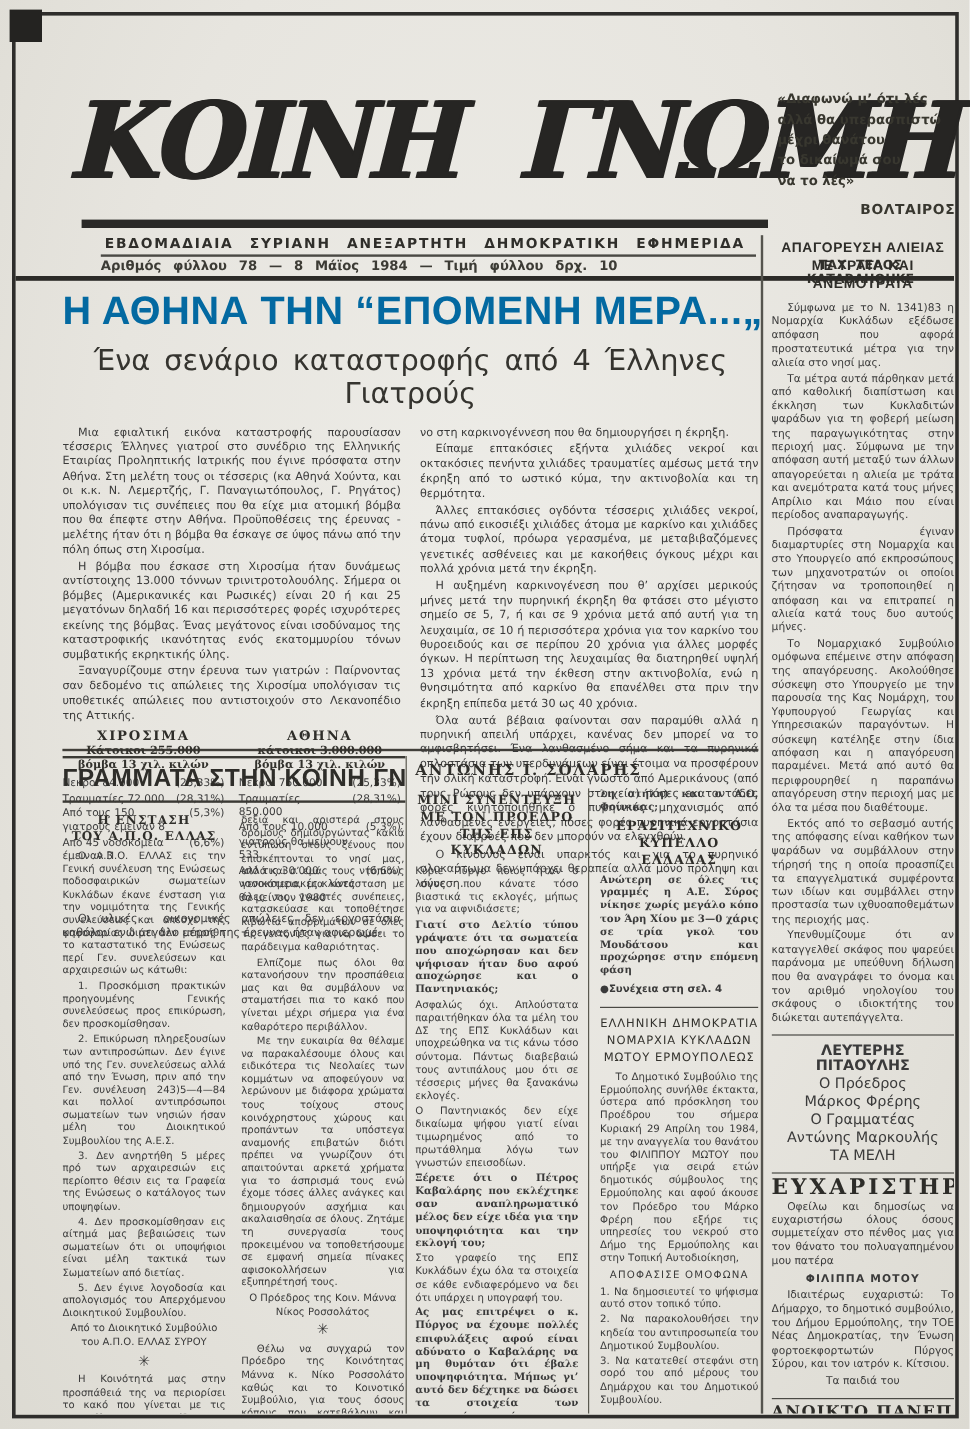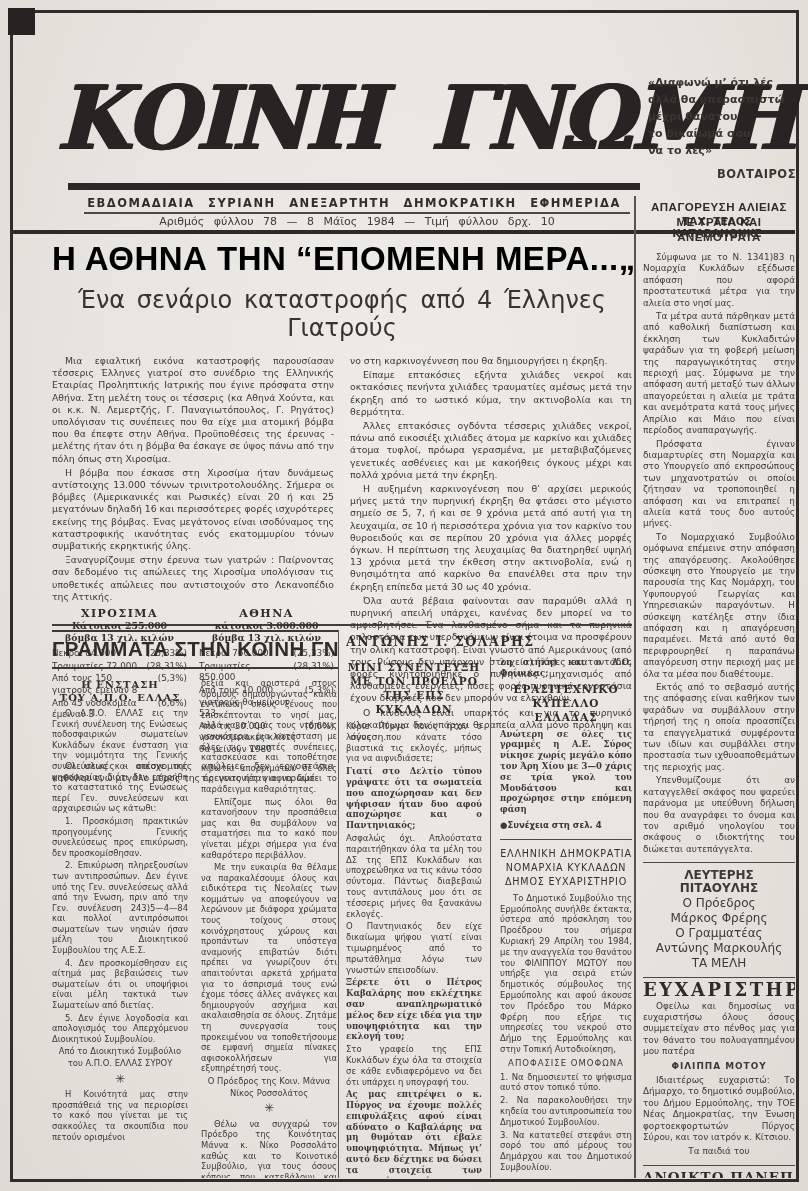--- a/index.html
+++ b/index.html
@@ -22,32 +22,32 @@
     transform:skewX(-4deg) scaleY(1.08);
     text-shadow:1.5px 0 0 #262523,-1px 0 0 #262523,2.5px 0 0 #262523;
   }
   .motto{position:absolute;left:648px;top:74px;width:148px;font-weight:bold;font-size:11px;line-height:17px;color:#38372f;}
   .motto .author{margin-top:7px;text-align:right;font-size:11.5px;letter-spacing:.5px;}
   .logo-bar{position:absolute;left:68px;top:183px;width:572px;height:7px;background:#2a2927;}
   .tagline-row{position:absolute;left:68px;top:196px;width:572px;display:flex;align-items:center;justify-content:center;gap:24px;}
   .tagline{font-weight:bold;font-size:11.5px;letter-spacing:1.5px;word-spacing:8px;color:#2f2e2a;white-space:nowrap;}
   .triple-lines{width:40px;height:9px;background:repeating-linear-gradient(180deg,#3a3935 0 1.6px,transparent 1.6px 3.6px);}
   .thin-rule{position:absolute;left:84px;top:212px;width:546px;height:1.5px;background:#4a4944;}
-  .issue-row{position:absolute;left:84px;top:215px;width:546px;text-align:center;font-size:11px;font-weight:normal;color:#3c3b35;word-spacing:6px;}
+  .issue-row{position:absolute;left:84px;top:215px;width:546px;font-size:11px;font-weight:bold;color:#3c3b35;word-spacing:6px;}
   .postal{position:absolute;left:638px;top:215px;width:158px;text-align:center;font-size:10.5px;font-weight:bold;color:#33322c;}
   .heavy-rule{position:absolute;left:13px;top:230px;width:782px;height:3.5px;background:#2c2b28;}
 
   
   .vrule-right{position:absolute;left:634px;top:196px;width:1.6px;height:982px;background:#55544e;}
   .vrule-letters{position:absolute;left:338px;top:630px;width:1.4px;height:548px;background:#5a594f;}
   .hrule-mid{position:absolute;left:52px;top:624px;width:580px;height:2px;background:#413f3a;}
 
   
   .main-article{position:absolute;left:52px;top:240px;width:580px;}
-  .headline{font-family:"Liberation Sans", sans-serif;font-weight:bold;font-size:33px;line-height:38px;text-align:left;color:#000000;letter-spacing:.5px;white-space:nowrap;}
+  .headline{font-family:"Liberation Sans", sans-serif;font-weight:bold;font-size:33px;line-height:38px;text-align:left;color:#0369a1;letter-spacing:.5px;white-space:nowrap;}
   .subhead{margin-top:8px;text-align:center;font-size:24px;color:#35342f;word-spacing:4px;}
   .ma-cols{display:flex;gap:16px;margin-top:13px;}
   .ma-col{width:282px;font-size:9.3px;line-height:12.2px;text-align:justify;}
   .p{margin:0 0 2px;text-indent:13px;}
   .p.ni{text-indent:0;}
 
   .casualty{display:flex;gap:12px;margin:5px 0 4px;}
   .ct-col{flex:1;}
   .ct-title{font-family:"DejaVu Serif", serif;font-weight:bold;font-size:11px;text-align:center;letter-spacing:1.5px;color:#2e2d29;}
   .ct-sub{font-family:"DejaVu Serif", serif;font-weight:bold;font-size:9.3px;line-height:12px;text-align:center;color:#33322d;}
@@ -206,20 +206,21 @@
   <div class="letters-title">ΓΡΑΜΜΑΤΑ ΣΤΗΝ ΚΟΙΝΗ ΓΝΩΜΗ</div>
   <div class="letters-cols">
     <div class="l-col">
       <div class="l-head">
         <div>Η ΕΝΣΤΑΣΗ</div>
         <div>ΤΟΥ Α.Π.Ο. ΕΛΛΑΣ</div>
       </div>
       <p class="p">Ο Α.Π.Ο. ΕΛΛΑΣ εις την Γενική συνέλευση της Ενώσεως ποδοσφαιρικών σωματείων Κυκλάδων έκανε ένσταση για την νομιμότητα της Γενικής συνελεύσεως και απέσχε της ψηφοφορίας διότι δεν ετηρήθη το καταστατικό της Ενώσεως περί Γεν. συνελεύσεων και αρχαιρεσιών ως κάτωθι:</p>
       <p class="p">1. Προσκόμιση πρακτικών προηγουμένης Γενικής συνελεύσεως προς επικύρωση, δεν προσκομίσθησαν.</p>
       <p class="p">2. Επικύρωση πληρεξουσίων των αντιπροσώπων. Δεν έγινε υπό της Γεν. συνελεύσεως αλλά από την Ένωση, πριν από την Γεν. συνέλευση 243)5—4—84 και πολλοί αντιπρόσωποι σωματείων των νησιών ήσαν μέλη του Διοικητικού Συμβουλίου της Α.Ε.Σ.</p>
+      <p class="p">3. Δεν ανηρτήθη 5 μέρες πρό των αρχαιρεσιών εις περίοπτο θέσιν εις τα Γραφεία της Ενώσεως ο κατάλογος των υποψηφίων.</p>
       <p class="p">4. Δεν προσκομίσθησαν εις αίτημά μας βεβαιώσεις των σωματείων ότι οι υποψήφιοι είναι μέλη τακτικά των Σωματείων από διετίας.</p>
       <p class="p">5. Δεν έγινε λογοδοσία και απολογισμός του Απερχόμενου Διοικητικού Συμβουλίου.</p>
       <p class="p sig-line">Από το Διοικητικό Συμβούλιο</p>
       <p class="p sig-line">του Α.Π.Ο. ΕΛΛΑΣ ΣΥΡΟΥ</p>
       <div class="star-sep">✳</div>
       <p class="p">Η Κοινότητά μας στην προσπάθειά της να περιορίσει το κακό που γίνεται με τις σακκούλες τα σκουπίδια που πετούν ορισμένοι</p>
     </div>
     <div class="l-col">
       <p class="p ni">δεξιά και αριστερά στους δρόμους δημιουργώντας κακιά εντύπωση στους ξένους που επισκέπτονται το νησί μας, αλλά και σ’ εμάς τους ντόπιους γενικότερα, μια κατάσταση με όλες τις γνωστές συνέπειες, κατασκεύασε και τοποθέτησε κιβώτια απορριμάτων σε όλες τις γειτονιές για να δώσει το παράδειγμα καθαριότητας.</p>
       <p class="p">Ελπίζομε πως όλοι θα κατανοήσουν την προσπάθεια μας και θα συμβάλουν να σταματήσει πια το κακό που γίνεται μέχρι σήμερα για ένα καθαρότερο περιβάλλον.</p>
@@ -260,21 +261,21 @@
       </div>
       <p class="p ni bold-serif">Ανώτερη σε όλες τις γραμμές η Α.Ε. Σύρος νίκησε χωρίς μεγάλο κόπο τον Άρη Χίου με 3—0 χάρις σε τρία γκολ του Μουδάτσου και προχώρησε στην επόμενη φάση</p>
       <p class="p cont">●Συνέχεια στη σελ. 4</p>
 
       <hr class="s-hrule">
 
       <div>
         <div class="muni-head">
           <div>ΕΛΛΗΝΙΚΗ ΔΗΜΟΚΡΑΤΙΑ</div>
           <div>ΝΟΜΑΡΧΙΑ ΚΥΚΛΑΔΩΝ</div>
-          <div>ΔΗΜΟΣ ΕΥΧΑΡΙΣΤΗΡΙΟ</div>
+          <div>ΜΩΤΟΥ ΕΡΜΟΥΠΟΛΕΩΣ</div>
         </div>
         <p class="p" style="margin-top:4px">Το Δημοτικό Συμβούλιο της Ερμούπολης συνήλθε έκτακτα, ύστερα από πρόσκληση του Προέδρου του σήμερα Κυριακή 29 Απρίλη του 1984, με την αναγγελία του θανάτου του ΦΙΛΙΠΠΟΥ ΜΩΤΟΥ που υπήρξε για σειρά ετών δημοτικός σύμβουλος της Ερμούπολης και αφού άκουσε τον Πρόεδρο του Μάρκο Φρέρη που εξήρε τις υπηρεσίες του νεκρού στο Δήμο της Ερμούπολης και στην Τοπική Αυτοδιοίκηση,</p>
         <p class="p muni-sub">ΑΠΟΦΑΣΙΣΕ ΟΜΟΦΩΝΑ</p>
         <p class="p ni">1. Να δημοσιευτεί το ψήφισμα αυτό στον τοπικό τύπο.</p>
         <p class="p ni">2. Να παρακολουθήσει την κηδεία του αντιπροσωπεία του Δημοτικού Συμβουλίου.</p>
         <p class="p ni">3. Να κατατεθεί στεφάνι στη σορό του από μέρους του Δημάρχου και του Δημοτικού Συμβουλίου.</p>
 
       </div>
     </div>
   </div>

